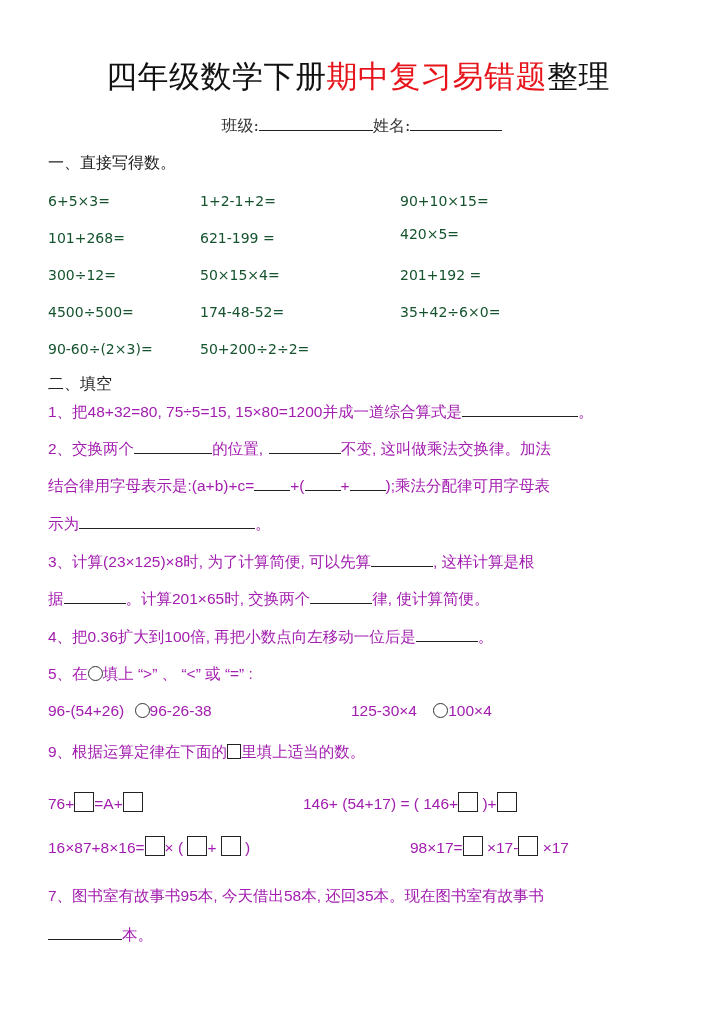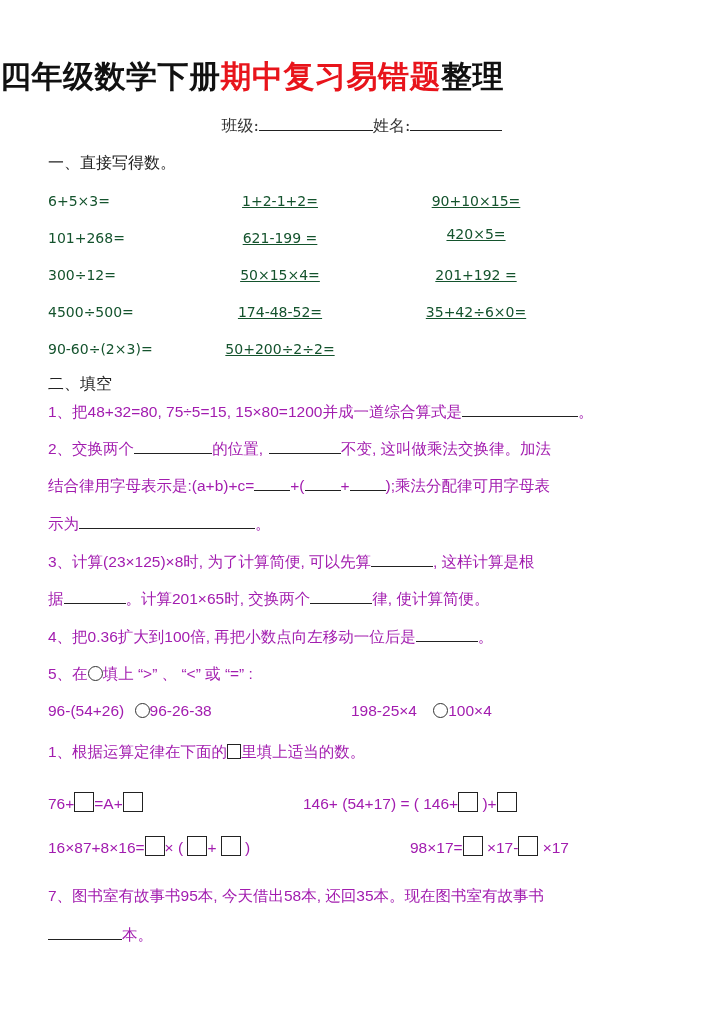--- a/index.html
+++ b/index.html
@@ -5,23 +5,23 @@
     * { margin: 0; padding: 0; box-sizing: border-box; }
     html, body { width: 724px; height: 1024px; background: #ffffff; overflow: hidden; }
     body {
       font-family: "DejaVu Sans", "Liberation Sans", sans-serif;
       color: #1a1a1a;
       position: relative;
     }
     .title {
       position: absolute;
       top: 56px; left: 0; width: 716px;
-      text-align: left;
+      text-align: center;
       font-size: 31px;
-      font-weight: 700;
+      font-weight: 400;
       letter-spacing: 0.5px;
       color: #111;
       white-space: nowrap;
     }
     .title .red { color: #e8141b; }
     .info {
       position: absolute;
       top: 115px; left: 0; width: 724px;
       text-align: center;
       font-family: "DejaVu Serif", "Liberation Serif", serif;
@@ -41,21 +41,21 @@
       font-size: 16px;
       color: #222;
       white-space: nowrap;
     }
     .expr {
       position: absolute;
       font-size: 14px;
       color: #14532d;
       white-space: nowrap;
     }
-    .expr.r { text-align: center; text-decoration: underline; }
+    .expr.r { text-align: left; }
     .line {
       position: absolute;
       left: 48px;
       font-size: 15.5px;
       color: #a21caf;
       white-space: nowrap;
       font-family: "Liberation Sans", "DejaVu Sans", sans-serif;
     }
     .box {
       display: inline-block;
@@ -133,26 +133,26 @@
 </div>
 
 <div class="line" style="top:664px">
   <span>5、在</span><span class="circle"></span><span>填上 “&gt;” 、 “&lt;” 或 “=” :</span>
 </div>
 <div class="line" style="top:702px">
   <span>96-(54+26)</span>
   <span class="circle" style="margin-left:6px"></span><span>96-26-38</span>
 </div>
 <div class="line" style="top:702px;left:351px">
-  <span>198-25×4</span>
+  <span>125-30×4</span>
   <span class="circle" style="margin-left:12px"></span><span>100×4</span>
 </div>
 
 <div class="line" style="top:742px">
-  <span>1、根据运算定律在下面的</span><span class="box small"></span><span>里填上适当的数。</span>
+  <span>9、根据运算定律在下面的</span><span class="box small"></span><span>里填上适当的数。</span>
 </div>
 
 <div class="line" style="top:792px">
   <span>76+</span><span class="box"></span><span>=A+</span><span class="box"></span>
 </div>
 <div class="line" style="top:792px;left:303px">
   <span>146+ (54+17) = ( 146+</span><span class="box"></span>
   <span>)+</span><span class="box"></span>
 </div>
 

